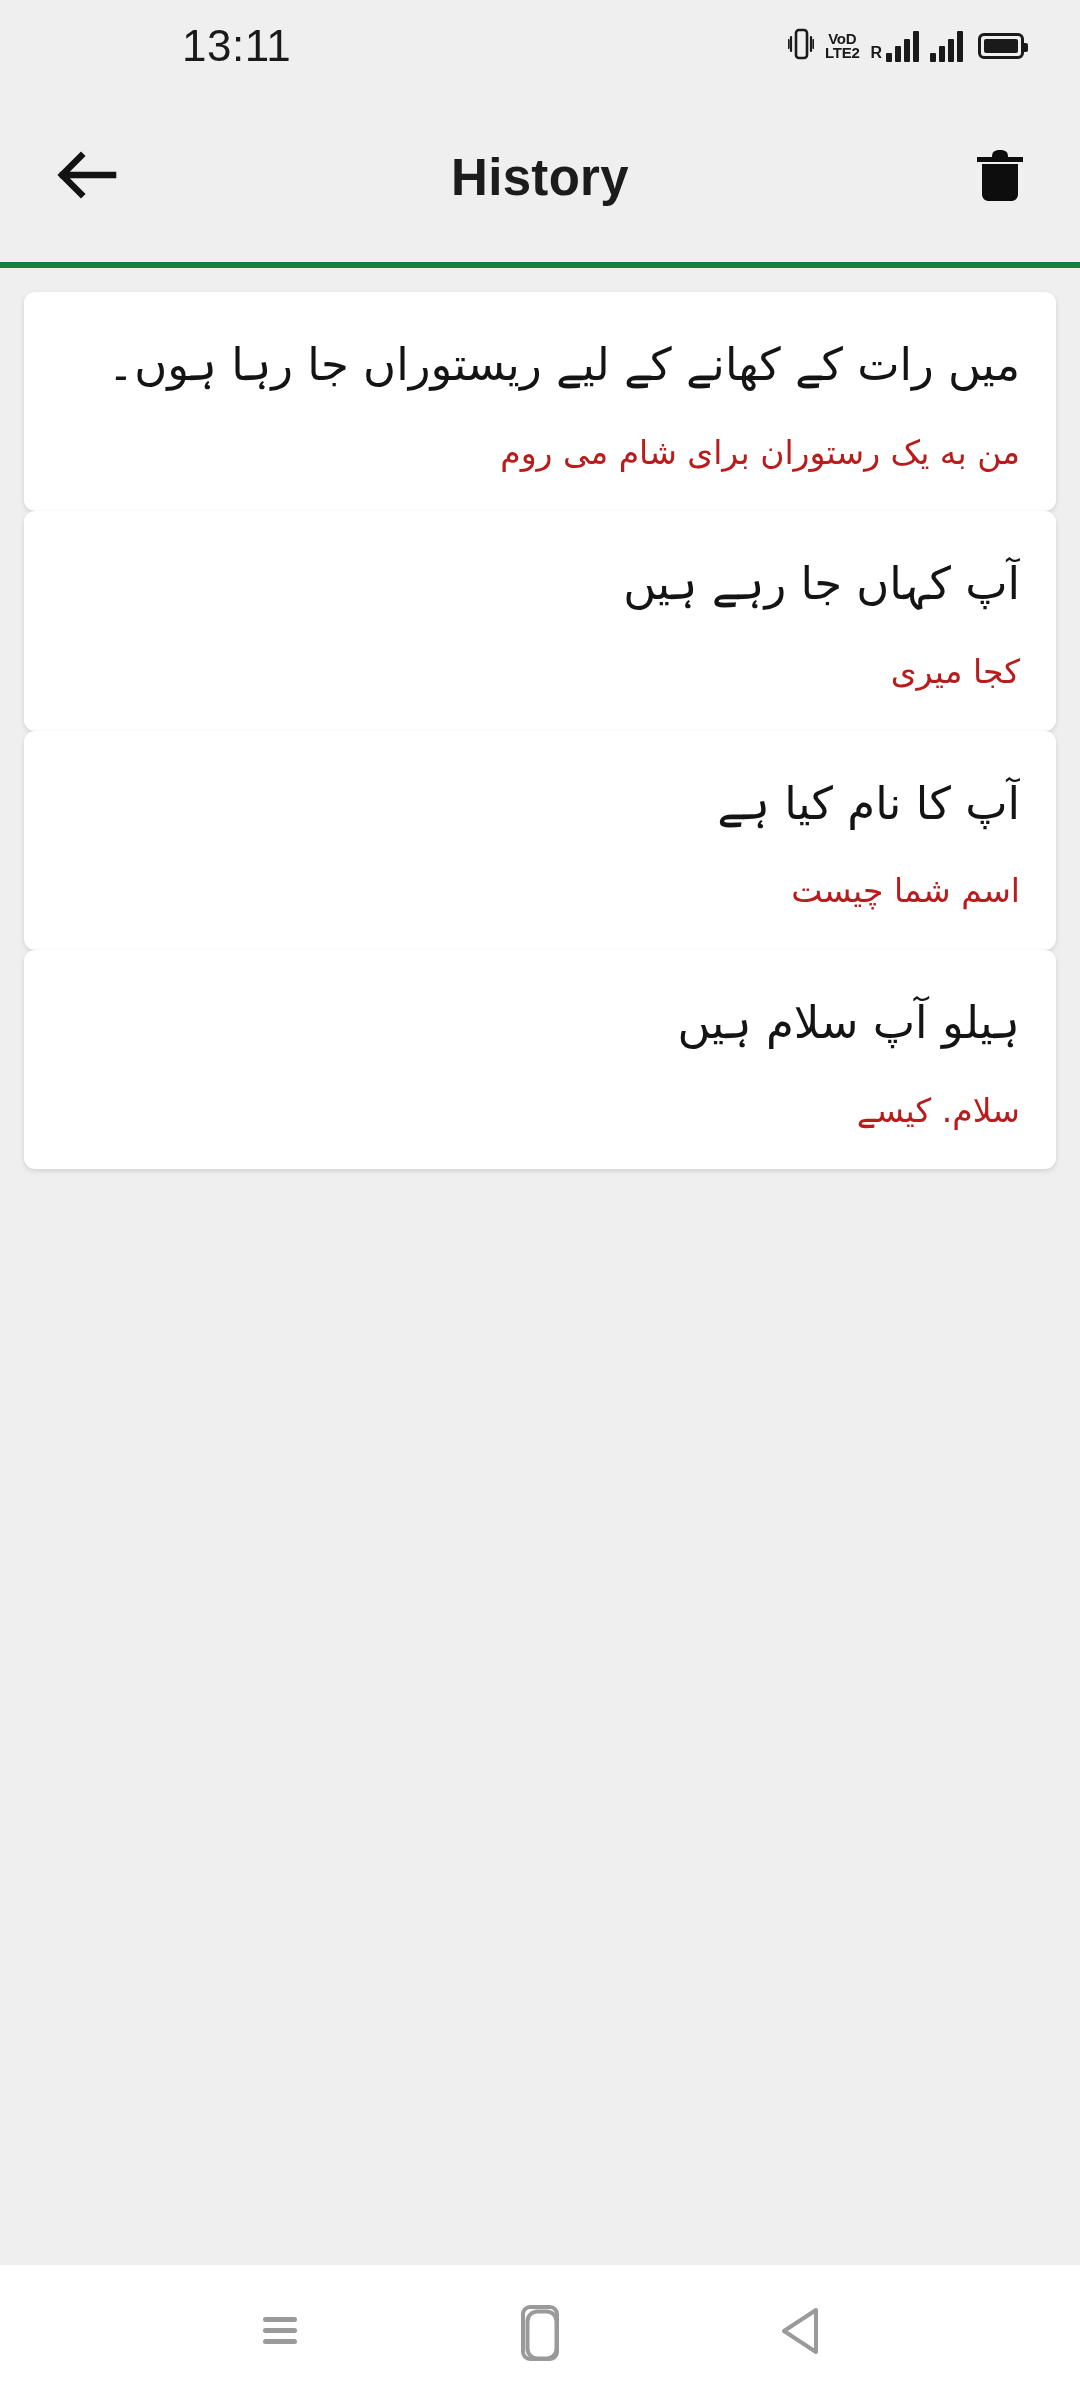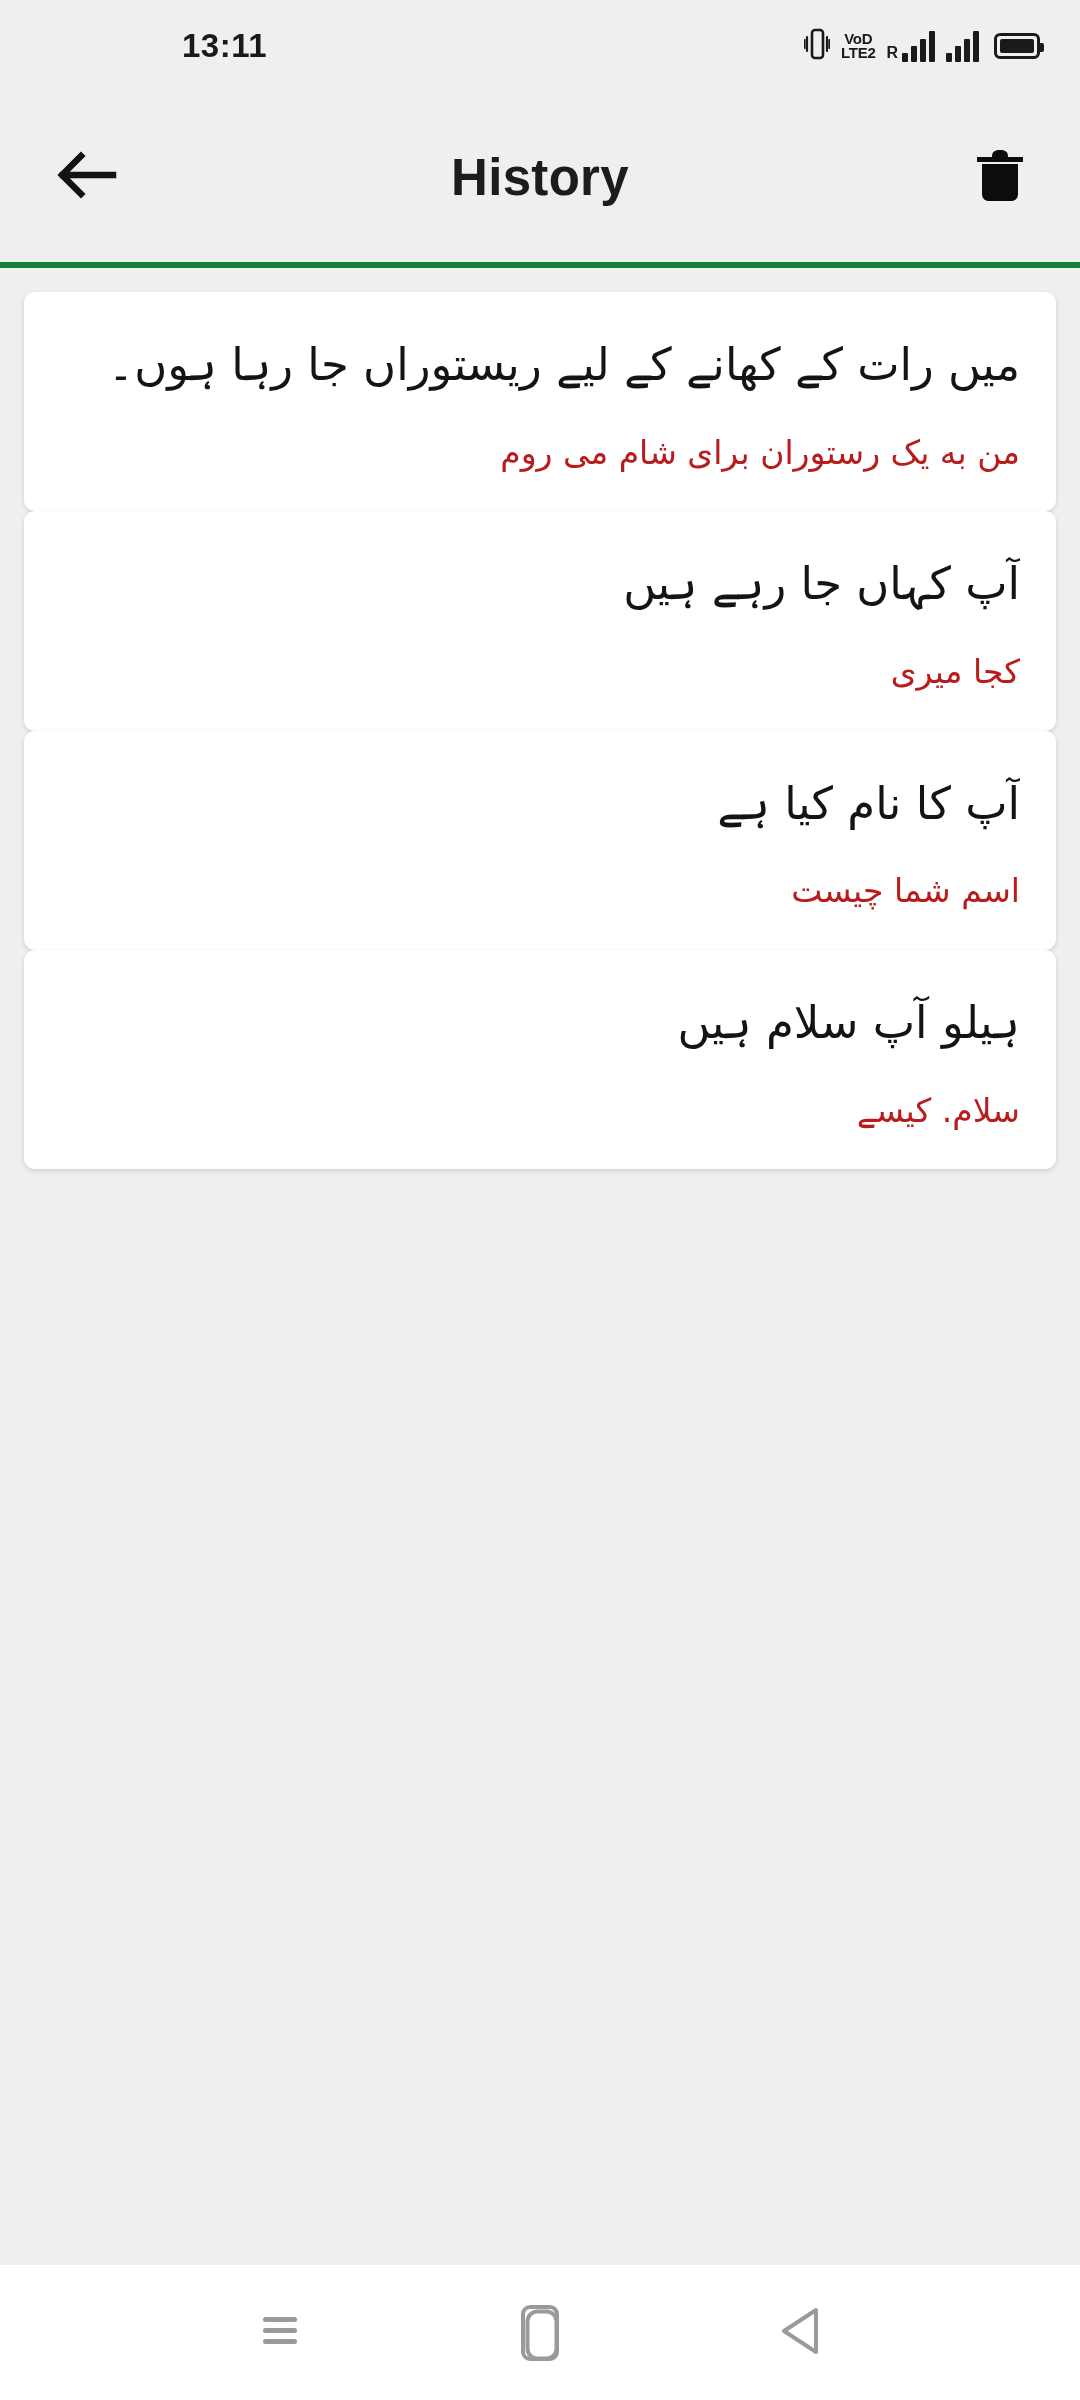--- a/index.html
+++ b/index.html
@@ -24,28 +24,28 @@
     justify-content: space-between;
     padding: 0 44px 0 0;
     box-sizing: border-box;
     position: relative;
   }
   .status-clock {
     position: absolute;
     left: 182px;
     top: 50%;
     transform: translateY(-50%);
-    font-size: 33px;
-    font-weight: 700;
+    font-size: 44px;
+    font-weight: 400;
     color: #1a1a1a;
     letter-spacing: 0.5px;
   }
   .status-icons {
     position: absolute;
-    right: 40px;
+    right: 56px;
     top: 50%;
     transform: translateY(-50%);
     display: flex;
     align-items: center;
     gap: 11px;
   }
   .icon-vibrate { display: block; }
   .volte-badge {
     display: flex;
     flex-direction: column;

